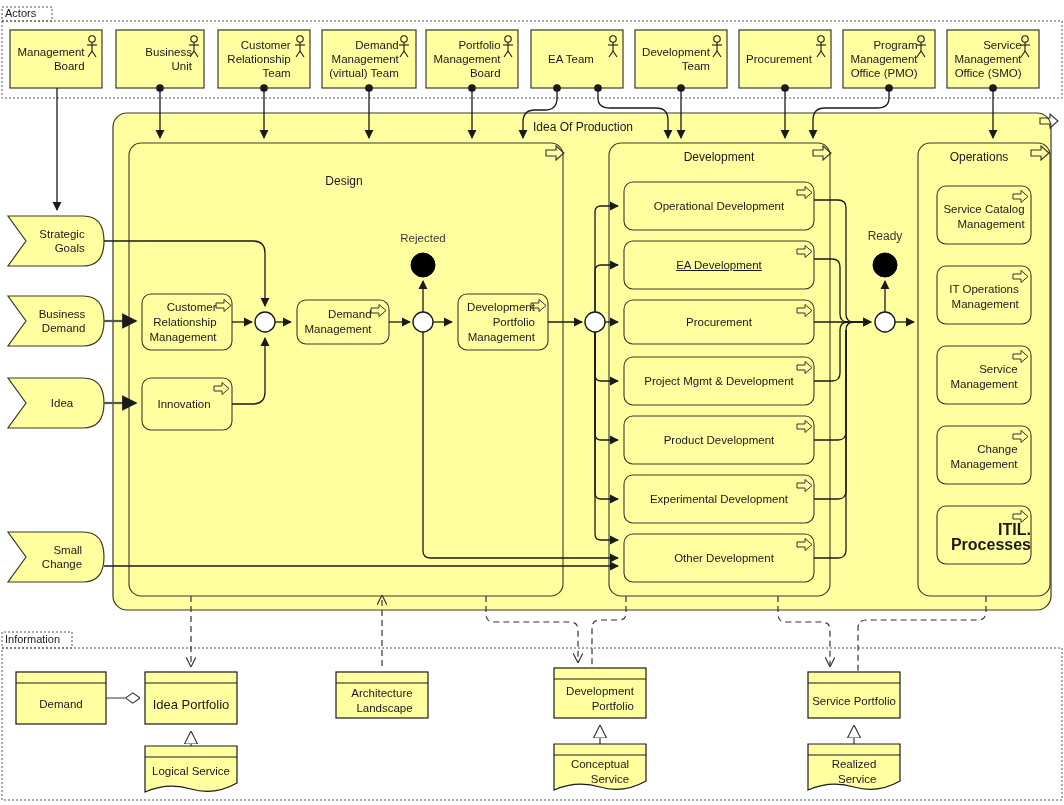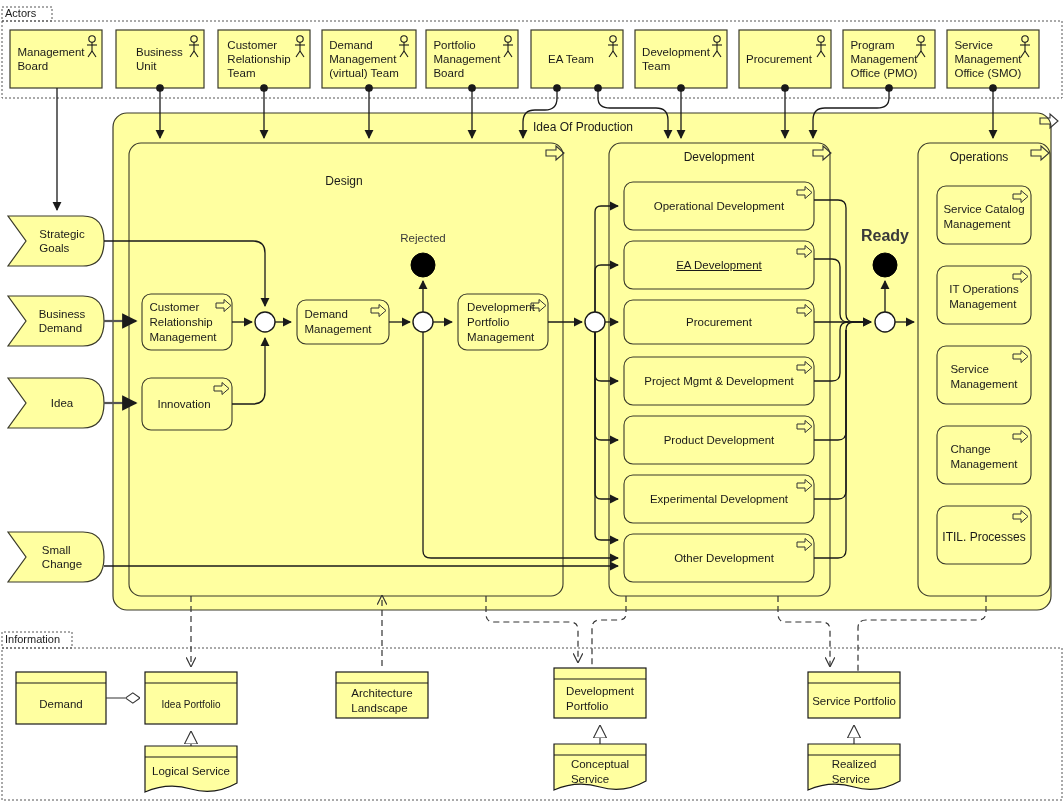--- a/index.html
+++ b/index.html
@@ -3,21 +3,21 @@
 <meta charset="utf-8">
 <style>
   html,body{margin:0;padding:0;background:#ffffff;}
   body{
     font-family:"Liberation Sans","DejaVu Sans",sans-serif;
     width:1064px;height:805px;position:relative;overflow:hidden;
   }
   #stage{position:absolute;left:0;top:0;width:1064px;height:805px;}
   svg#canvas{position:absolute;left:0;top:0;width:1064px;height:805px;}
   .txt{position:absolute;box-sizing:border-box;display:flex;align-items:center;
-       justify-content:center;text-align:left;color:#1a1a1a;pointer-events:none;}
+       justify-content:center;text-align:right;color:#1a1a1a;pointer-events:none;}
 </style>
 </head>
 <body>
 
 <div id="stage">
 
 <svg id="canvas" viewBox="0 0 1064 805" xmlns="http://www.w3.org/2000/svg">
   <defs>
     <marker id="arrow" viewBox="0 0 10 10" refX="9" refY="5" markerWidth="7" markerHeight="7" orient="auto-start-reverse">
       <path d="M0,0 L10,5 L0,10 z" fill="#1a1a1a"></path>
@@ -417,27 +417,27 @@
 <div class="txt" style="left:626px;top:534px;width:156px;height:48px;font-size:11.5px;margin-left:20px;">Other Development</div>
 
 <div class="txt" style="left:937px;top:190px;width:94px;height:54px;font-size:11.5px;white-space:pre-line;line-height:15px;">Service Catalog
 Management</div>
 <div class="txt" style="left:937px;top:270px;width:94px;height:54px;font-size:11.5px;white-space:pre-line;line-height:15px;">IT Operations
 Management</div>
 <div class="txt" style="left:937px;top:350px;width:94px;height:54px;font-size:11.5px;white-space:pre-line;line-height:15px;">Service
 Management</div>
 <div class="txt" style="left:937px;top:430px;width:94px;height:54px;font-size:11.5px;white-space:pre-line;line-height:15px;">Change
 Management</div>
-<div class="txt" style="left:937px;top:510px;width:94px;height:54px;font-size:12px;white-space:pre-line;line-height:15px;">ITIL. Processes</div>
+<div class="txt" style="left:937px;top:510px;width:94px;height:54px;font-size:16px;white-space:pre-line;line-height:15px;font-weight:bold;">ITIL. Processes</div>
 
 <div class="txt" style="left:383px;top:230px;width:80px;height:16px;font-size:11.5px;color:#3a3a3a;">Rejected</div>
-<div class="txt" style="left:845px;top:228px;width:80px;height:16px;font-size:16px;color:#3a3a3a;font-weight:bold;">Ready</div>
+<div class="txt" style="left:845px;top:228px;width:80px;height:16px;font-size:12px;color:#3a3a3a;">Ready</div>
 
 <div class="txt" style="left:16px;top:684px;width:90px;height:40px;font-size:11.5px;white-space:pre-line;line-height:15px;">Demand</div>
-<div class="txt" style="left:145px;top:684px;width:92px;height:40px;font-size:10px;white-space:pre-line;line-height:15px;">Idea Portfolio</div>
+<div class="txt" style="left:145px;top:684px;width:92px;height:40px;font-size:13px;white-space:pre-line;line-height:15px;">Idea Portfolio</div>
 <div class="txt" style="left:145px;top:758px;width:92px;height:26px;font-size:11.5px;white-space:pre-line;line-height:15px;">Logical Service</div>
 <div class="txt" style="left:336px;top:684px;width:92px;height:34px;font-size:11.5px;white-space:pre-line;line-height:15px;">Architecture
 Landscape</div>
 <div class="txt" style="left:554px;top:680px;width:92px;height:38px;font-size:11.5px;white-space:pre-line;line-height:15px;">Development
 Portfolio</div>
 <div class="txt" style="left:554px;top:756px;width:92px;height:32px;font-size:11.5px;white-space:pre-line;line-height:15px;">Conceptual
 Service</div>
 <div class="txt" style="left:808px;top:684px;width:92px;height:34px;font-size:11.5px;white-space:pre-line;line-height:15px;">Service Portfolio</div>
 <div class="txt" style="left:808px;top:756px;width:92px;height:32px;font-size:11.5px;white-space:pre-line;line-height:15px;">Realized
 Service</div>

